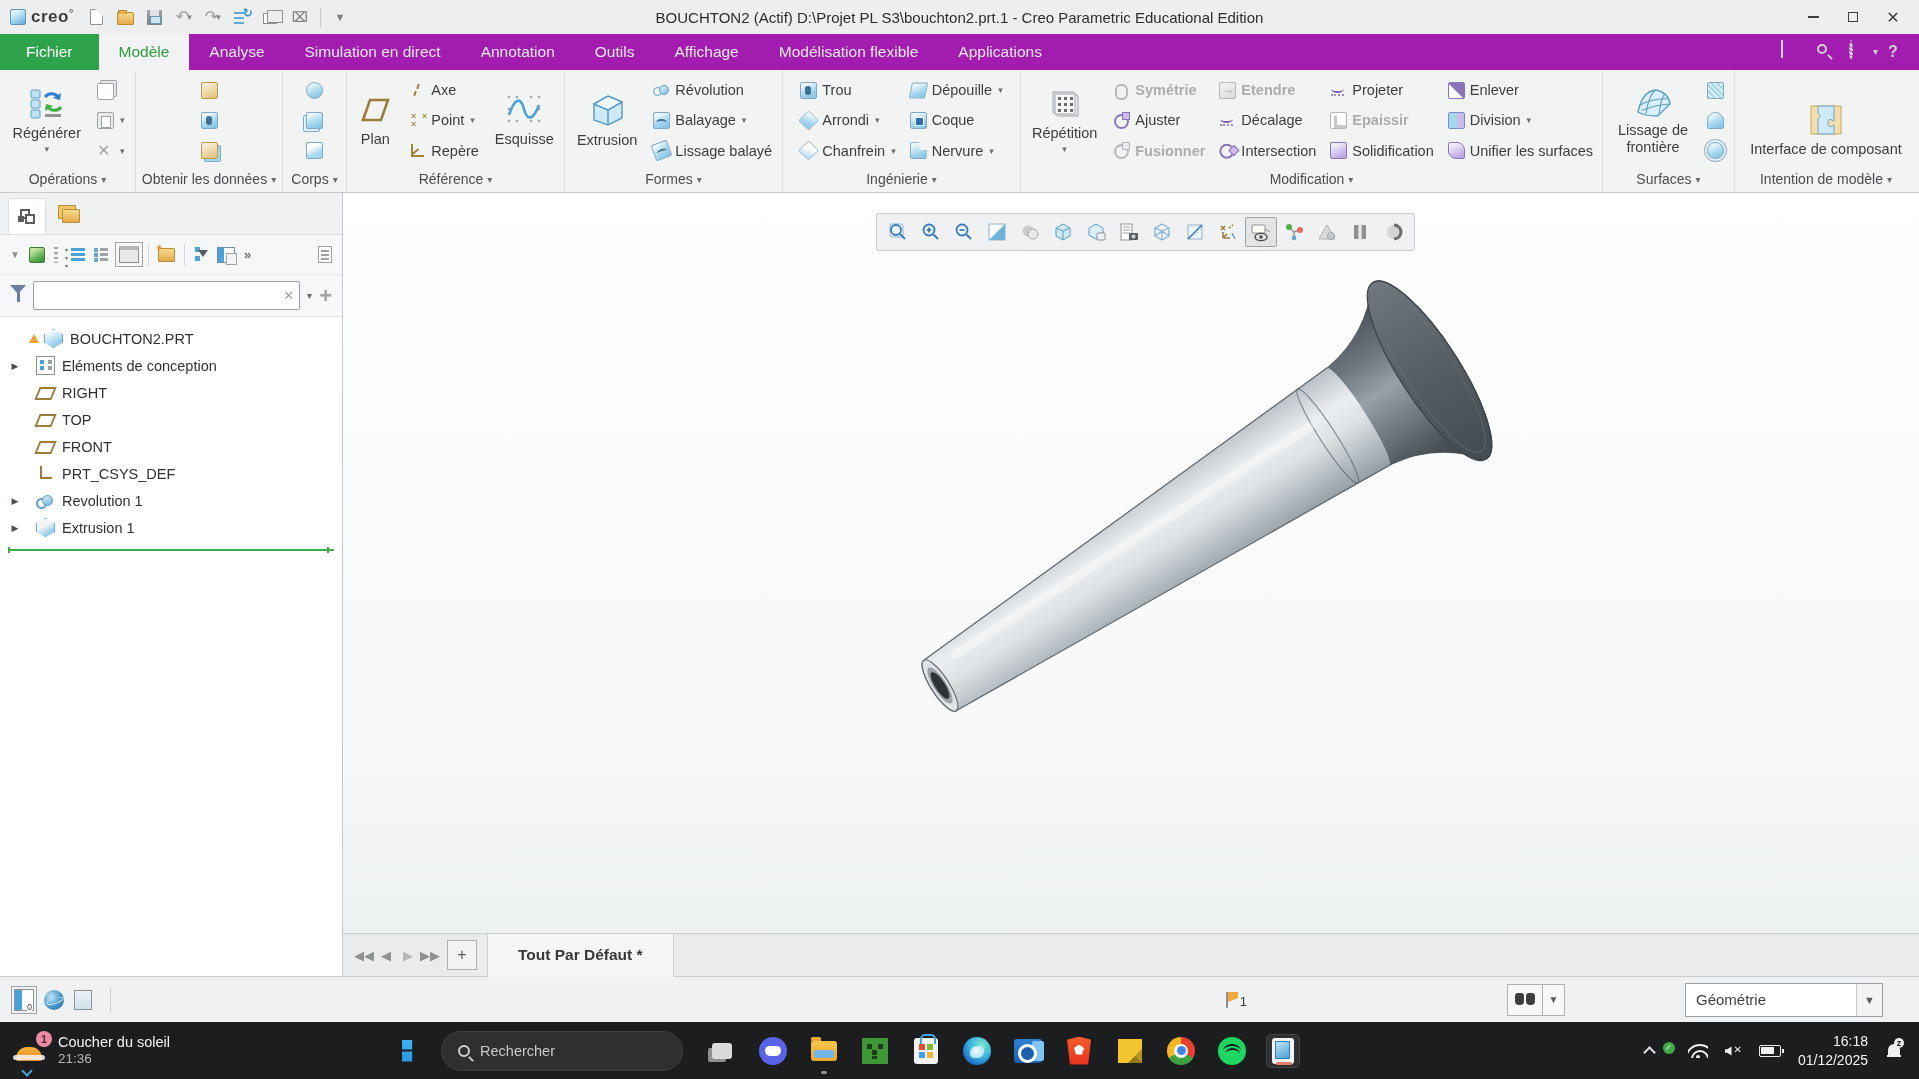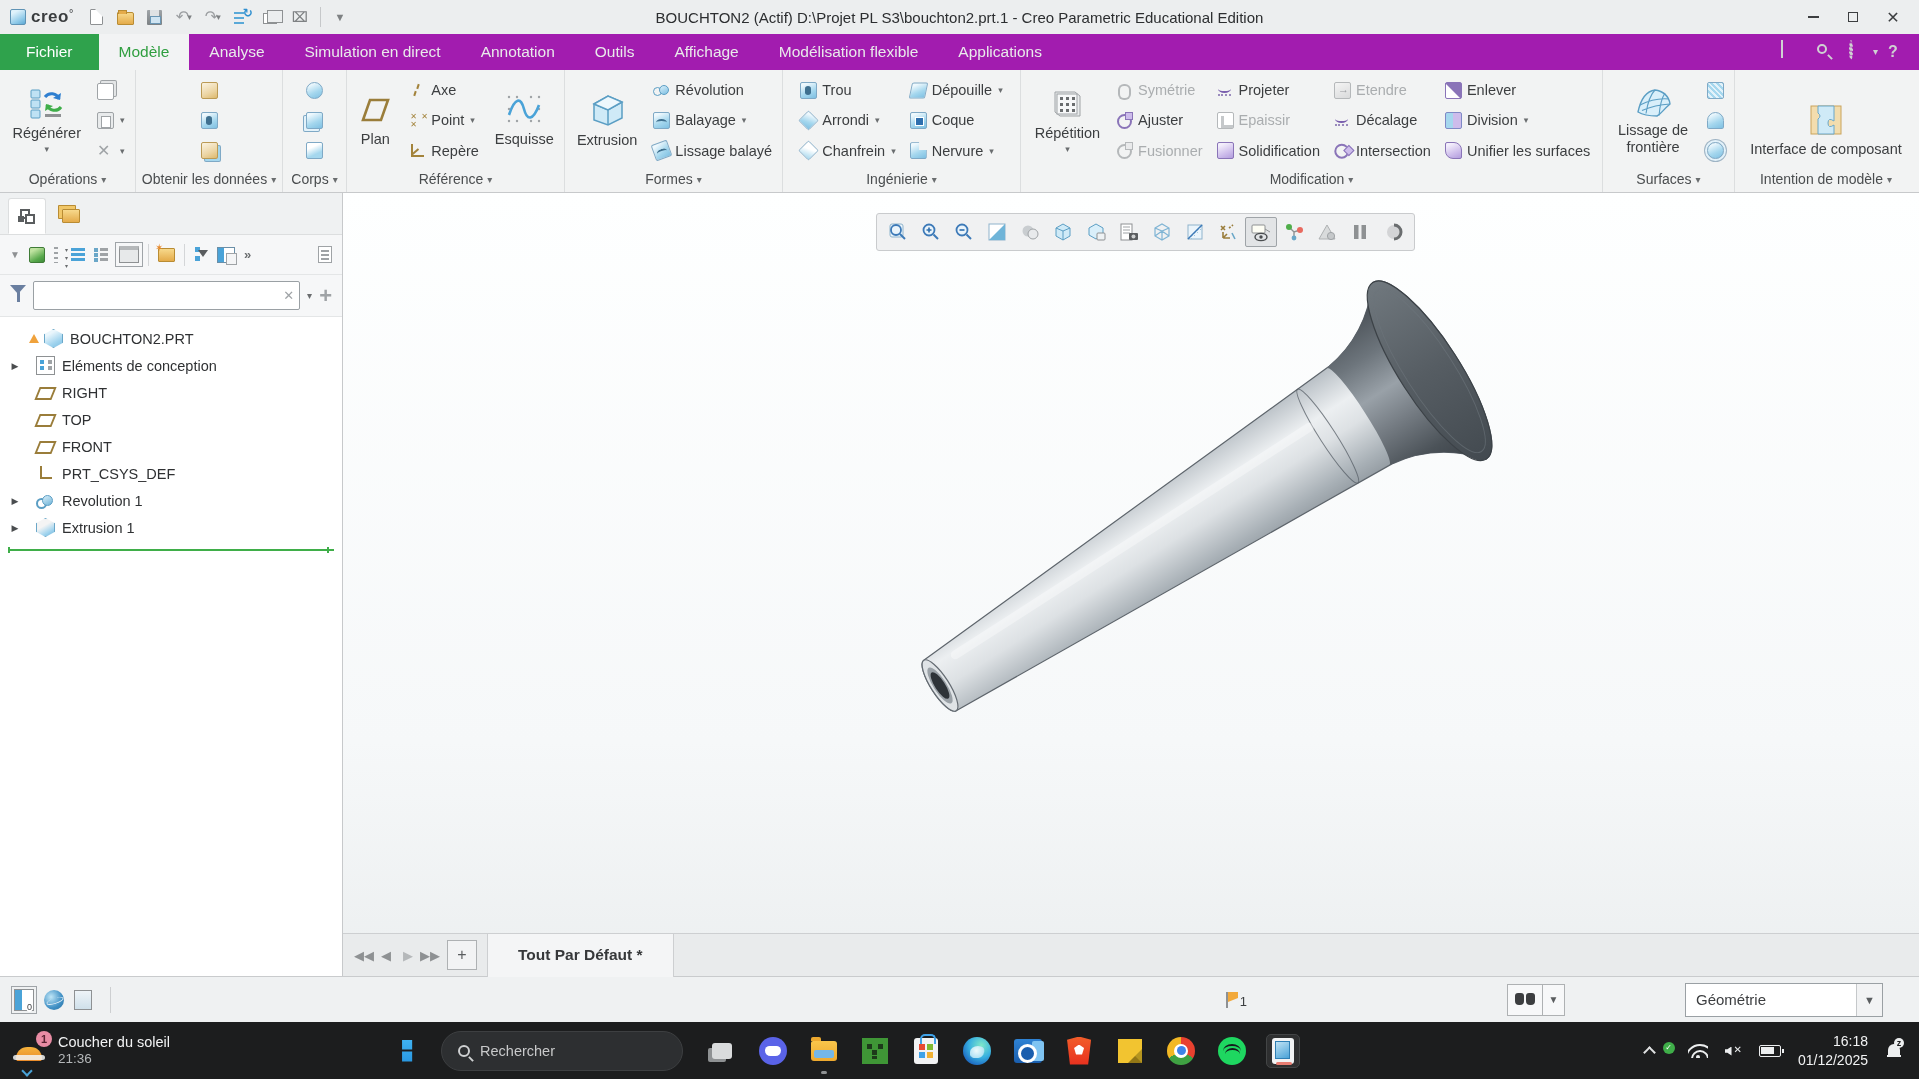--- a/index.html
+++ b/index.html
@@ -59,21 +59,21 @@
   .rgroup { display:flex; flex-direction:column; border-right:1px solid #dcdedf; flex:none; }
   .rg-content { flex:1; display:flex; align-items:stretch; padding:5px 6px 0; gap:6px; justify-content:center; }
   .rg-label { height:26px; display:flex; align-items:center; justify-content:center; gap:4px; font-size:14px; color:#4a4d4f; }
   .rg-label::after { content:"▾"; font-size:10px; color:#6a6d6f; }
   .rcol { display:flex; flex-direction:column; justify-content:space-around; }
   .rbtn { display:flex; align-items:center; gap:5px; height:28px; padding:0 4px; white-space:nowrap; border-radius:2px; }
   .rbtn .dd { font-size:9px; color:#6a6d6f; margin-left:1px; }
   .rbig { display:flex; flex-direction:column; align-items:center; justify-content:center; text-align:center; padding:2px 6px; line-height:1.15; border-radius:2px; }
   .rbig svg { margin-bottom:4px; }
   .rbig .dd { font-size:9px; color:#6a6d6f; margin-top:2px; }
-  .dis { color:#aaadaf; }
+  .dis { color:#aaadaf;font-weight:bold; }
   
   .ri { width:17px; height:17px; flex:none; display:inline-block; position:relative;
         background:linear-gradient(155deg,#eef8fd 15%,#a5d7ee 60%,#7fc0e2); border:1px solid #7fa9c6; border-radius:2px; }
   .ri.gold { background:none; border:none; }
   .ri.gold.slash::before { content:""; position:absolute; left:8px; top:2px; width:2px; height:5px; background:#a3833b; transform:rotate(18deg); }
   .ri.gold.slash::after  { content:""; position:absolute; left:5px; top:9px; width:2px; height:5px; background:#a3833b; transform:rotate(18deg); }
   .ri.gold.xpts::before { content:"✕ ✕"; position:absolute; left:1px; top:0; font-size:8px; color:#a3833b; font-weight:700; letter-spacing:1px; }
   .ri.gold.xpts::after  { content:"✕"; position:absolute; left:1px; top:8px; font-size:8px; color:#a3833b; font-weight:700; }
   .ri.gold.csys { border-left:2px solid #a3833b; border-bottom:2px solid #a3833b; border-radius:0; width:13px; height:13px; margin:2px; }
   .ri.gold.csys::after { content:""; position:absolute; left:0; bottom:0; width:8px; height:2px; background:#a3833b; transform:rotate(-40deg); transform-origin:left bottom; }
@@ -614,45 +614,45 @@
           <span class="rbtn">
               <i class="ri purple ring"></i>
               <span>Ajuster</span>
             </span>
           <span class="rbtn dis">
               <i class="ri gray ring"></i>
               <span>Fusionner</span>
             </span>
         </div>
         <div class="rcol">
+          <span class="rbtn dis">
+              <i class="ri gray arrowbox"></i>
+              <span>Etendre</span>
+            </span>
+          <span class="rbtn">
+              <i class="ri purple wave"></i>
+              <span>Décalage</span>
+            </span>
+          <span class="rbtn">
+              <i class="ri purple ring" style="transform:rotate(45deg);"></i>
+              <span>Intersection</span>
+            </span>
+        </div>
+        <div class="rcol">
           <span class="rbtn">
               <i class="ri purple wave"></i>
               <span>Projeter</span>
             </span>
           <span class="rbtn dis">
               <i class="ri gray bracket"></i>
               <span>Epaissir</span>
             </span>
           <span class="rbtn">
               <i class="ri purple"></i>
               <span>Solidification</span>
-            </span>
-        </div>
-        <div class="rcol">
-          <span class="rbtn dis">
-              <i class="ri gray arrowbox"></i>
-              <span>Etendre</span>
-            </span>
-          <span class="rbtn">
-              <i class="ri purple wave"></i>
-              <span>Décalage</span>
-            </span>
-          <span class="rbtn">
-              <i class="ri purple ring" style="transform:rotate(45deg);"></i>
-              <span>Intersection</span>
             </span>
         </div>
         <div class="rcol">
           <span class="rbtn">
               <i class="ri purple corner"></i>
               <span>Enlever</span>
             </span>
           <span class="rbtn">
               <i class="ri split"></i>
               <span>Division</span>

